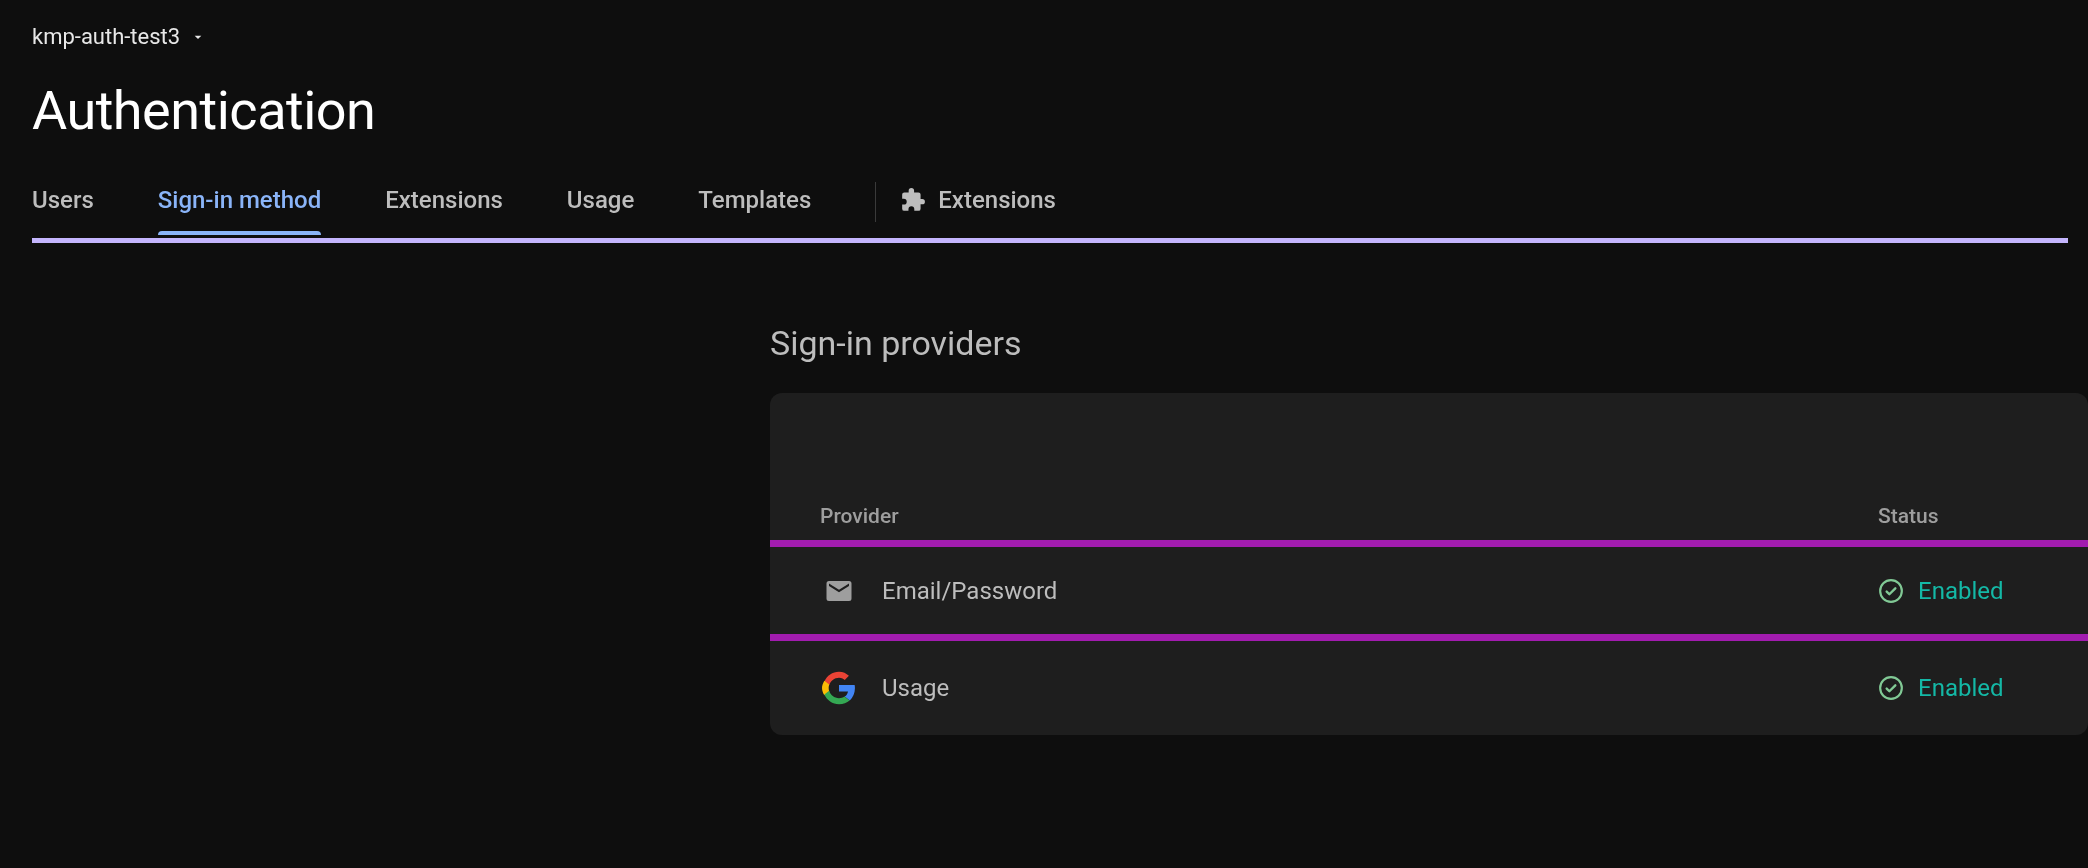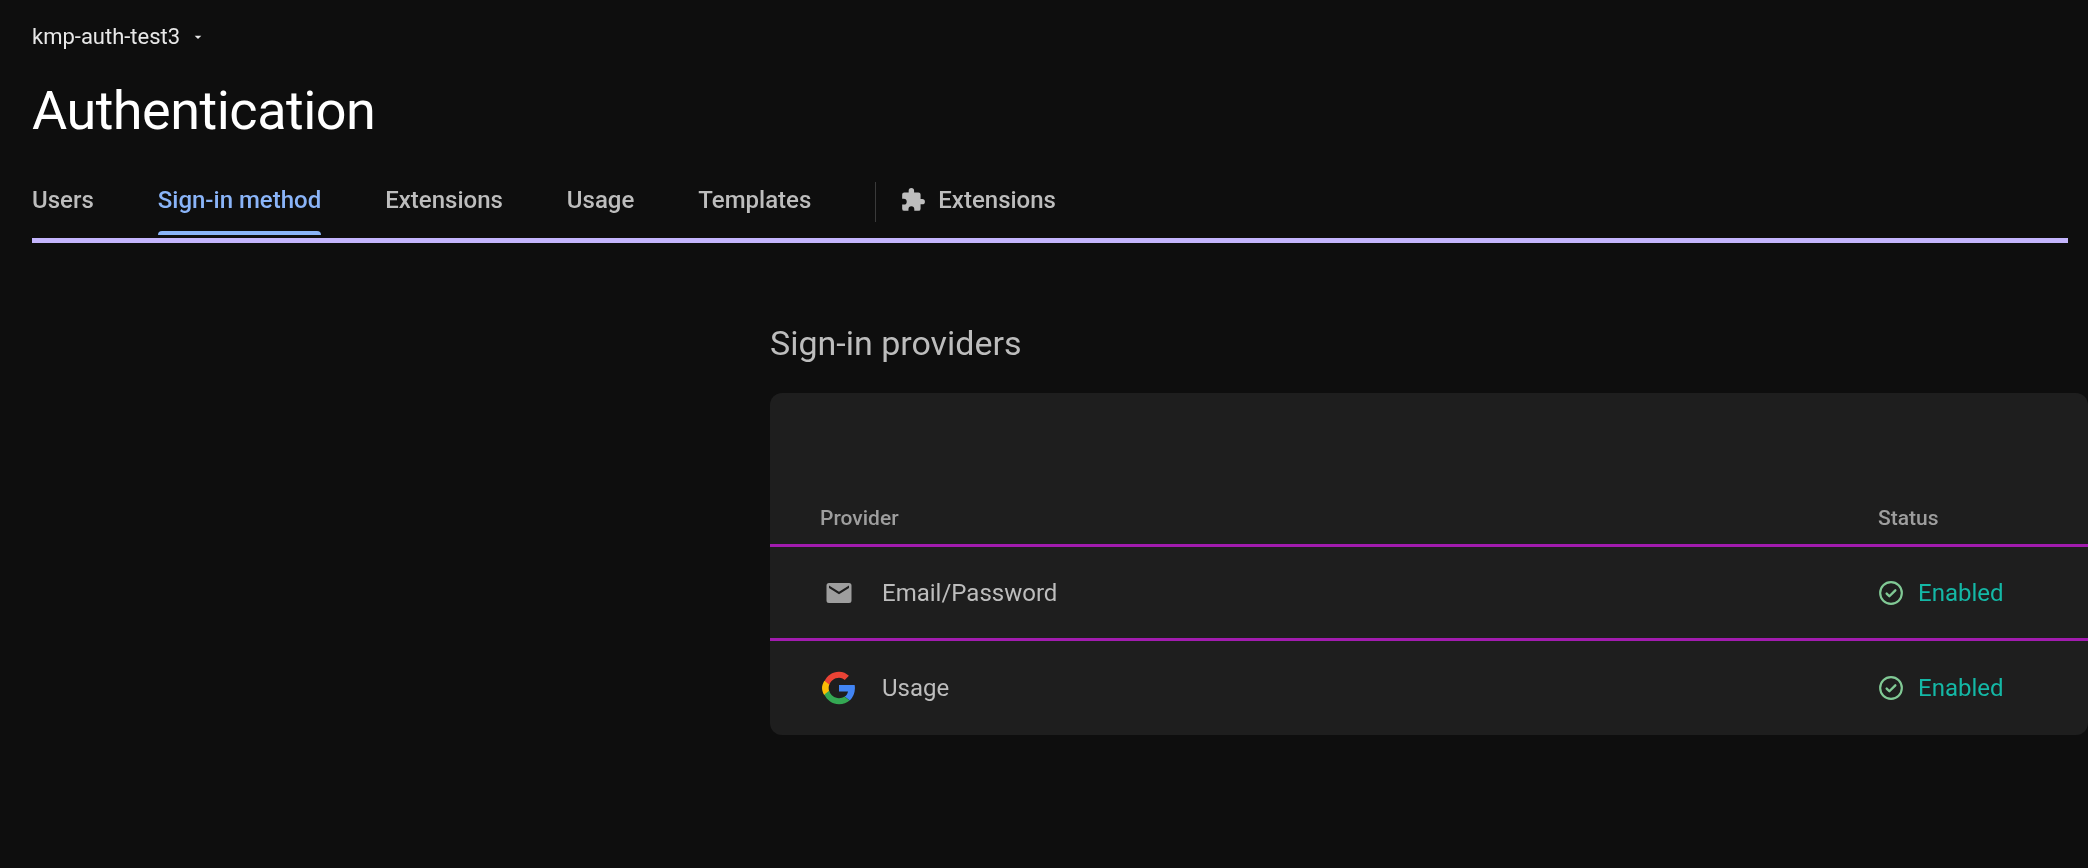--- a/index.html
+++ b/index.html
@@ -98,21 +98,21 @@
     border-radius: 12px;
     overflow: hidden;
     width: 100%;
   }
   .card-pad { height: 98px; }
   .table-header, .table-row {
     display: flex;
     align-items: center;
     padding: 0 50px;
     height: 94px;
-    border-bottom: 3px solid #a21caf;
+    border-bottom: 7px solid #a21caf;
   }
   .table-header {
     height: 56px;
     font-size: 21px;
     color: #9e9e9e;
     font-weight: 500;
   }
   .table-row { font-size: 24px; color: #bdbdbd; }
   .table-row:last-child { border-bottom: none; }
   .col-provider { flex: 1; display: flex; align-items: center; gap: 24px; }

